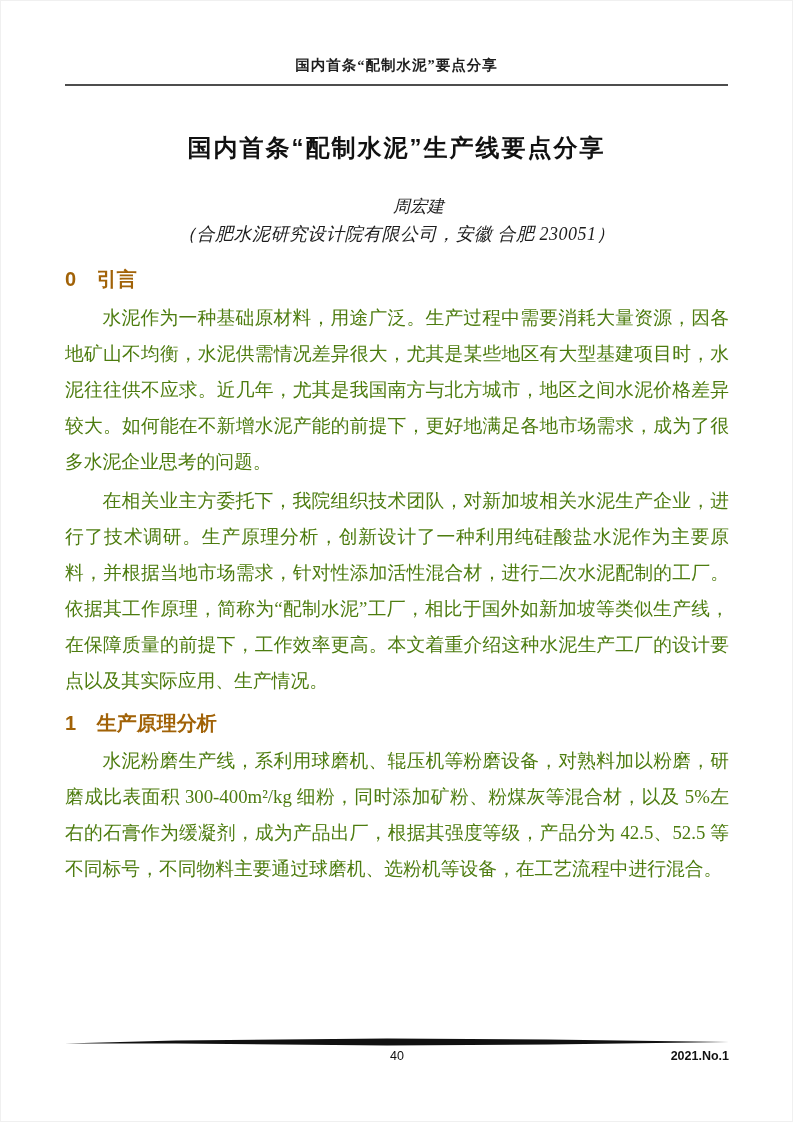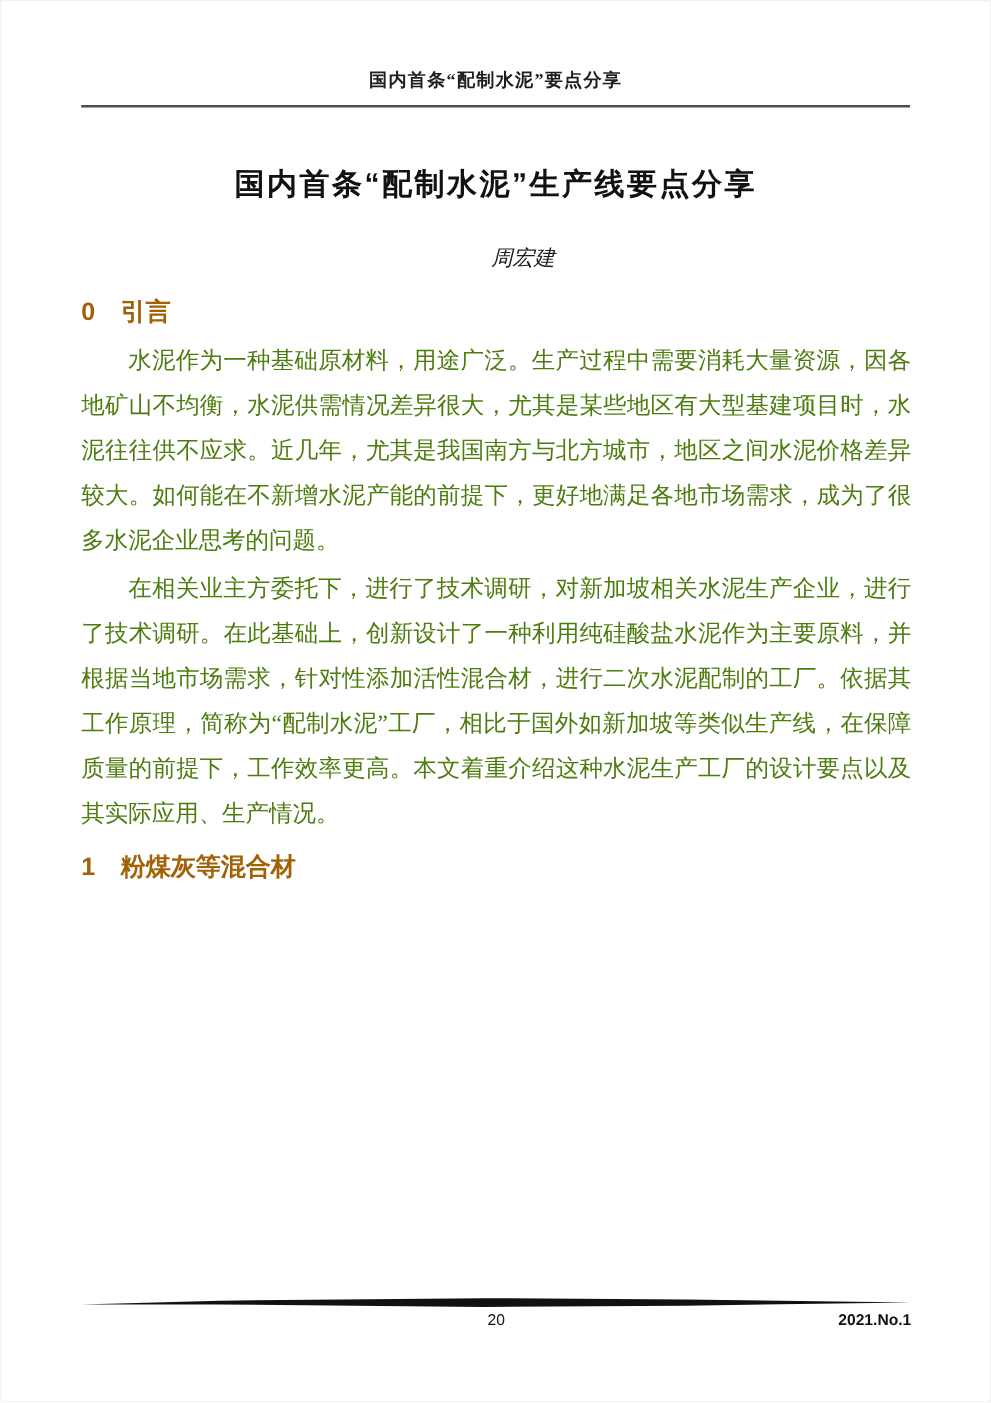--- a/index.html
+++ b/index.html
@@ -112,40 +112,42 @@
 
 <div class="page">
 
   <div class="running-header">国内首条“配制水泥”要点分享</div>
   <div class="header-rule"></div>
 
   <h1 class="article-title">国内首条“配制水泥”生产线要点分享</h1>
 
   <div class="author">周宏建</div>
 
+  <div class="affiliation">（合肥水泥研究设计院有限公司，安徽 合肥 230051）</div>
 
   <section class="sec-intro">
     <h2 class="section-heading">
       <span class="sec-num">0</span>
       <span class="sec-label">引言</span>
     </h2>
     <p class="body-para">水泥作为一种基础原材料，用途广泛。生产过程中需要消耗大量资源，因各地矿山不均衡，水泥供需情况差异很大，尤其是某些地区有大型基建项目时，水泥往往供不应求。近几年，尤其是我国南方与北方城市，地区之间水泥价格差异较大。如何能在不新增水泥产能的前提下，更好地满足各地市场需求，成为了很多水泥企业思考的问题。</p>
-    <p class="body-para">在相关业主方委托下，进行了技术调研，对新加坡相关水泥生产企业，进行了技术调研。在此基础上，创新设计了一种利用纯硅酸盐水泥作为主要原料，并根据当地市场需求，针对性添加活性混合材，进行二次水泥配制的工厂。依据其工作原理，简称为“配制水泥”工厂，相比于国外如新加坡等类似生产线，在保障质量的前提下，工作效率更高。本文着重介绍这种水泥生产工厂的设计要点以及其实际应用、生产情况。</p>
+    <p class="body-para">在相关业主方委托下，我院组织技术团队，对新加坡相关水泥生产企业，进行了技术调研。生产原理分析，创新设计了一种利用纯硅酸盐水泥作为主要原料，并根据当地市场需求，针对性添加活性混合材，进行二次水泥配制的工厂。依据其工作原理，简称为“配制水泥”工厂，相比于国外如新加坡等类似生产线，在保障质量的前提下，工作效率更高。本文着重介绍这种水泥生产工厂的设计要点以及其实际应用、生产情况。</p>
   </section>
 
   <section class="sec-production">
     <h2 class="section-heading">
       <span class="sec-num">1</span>
-      <span class="sec-label">粉煤灰等混合材</span>
+      <span class="sec-label">生产原理分析</span>
     </h2>
+    <p class="body-para">水泥粉磨生产线，系利用球磨机、辊压机等粉磨设备，对熟料加以粉磨，研磨成比表面积 300-400m²/kg 细粉，同时添加矿粉、粉煤灰等混合材，以及 5%左右的石膏作为缓凝剂，成为产品出厂，根据其强度等级，产品分为 42.5、52.5 等不同标号，不同物料主要通过球磨机、选粉机等设备，在工艺流程中进行混合。</p>
   </section>
 
   <footer class="page-footer">
     <svg class="footer-rule-svg" viewBox="0 0 660 8" preserveAspectRatio="none" aria-hidden="true">
       <polygon points="0,5.5 110,2.5 320,0.5 480,1.5 660,4 480,6.5 320,7.5 110,5.5" fill="#111111"></polygon>
     </svg>
     <div class="footer-row">
-      <span class="page-number">20</span>
+      <span class="page-number">40</span>
       <span class="issue-number">2021.No.1</span>
     </div>
   </footer>
 
 </div>
 
 </body></html>

